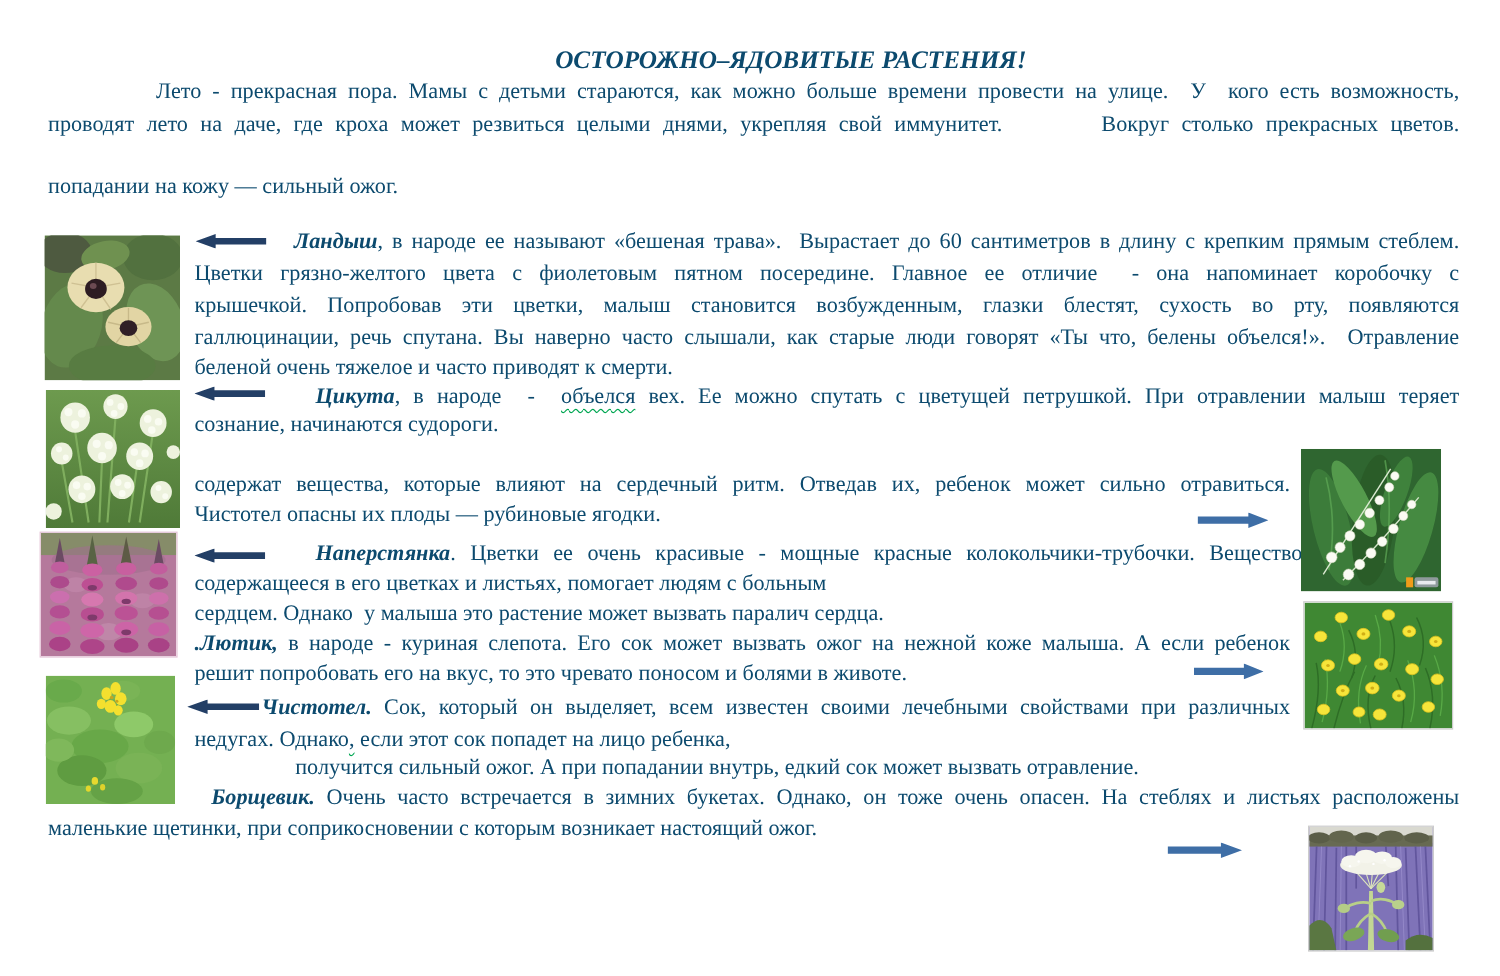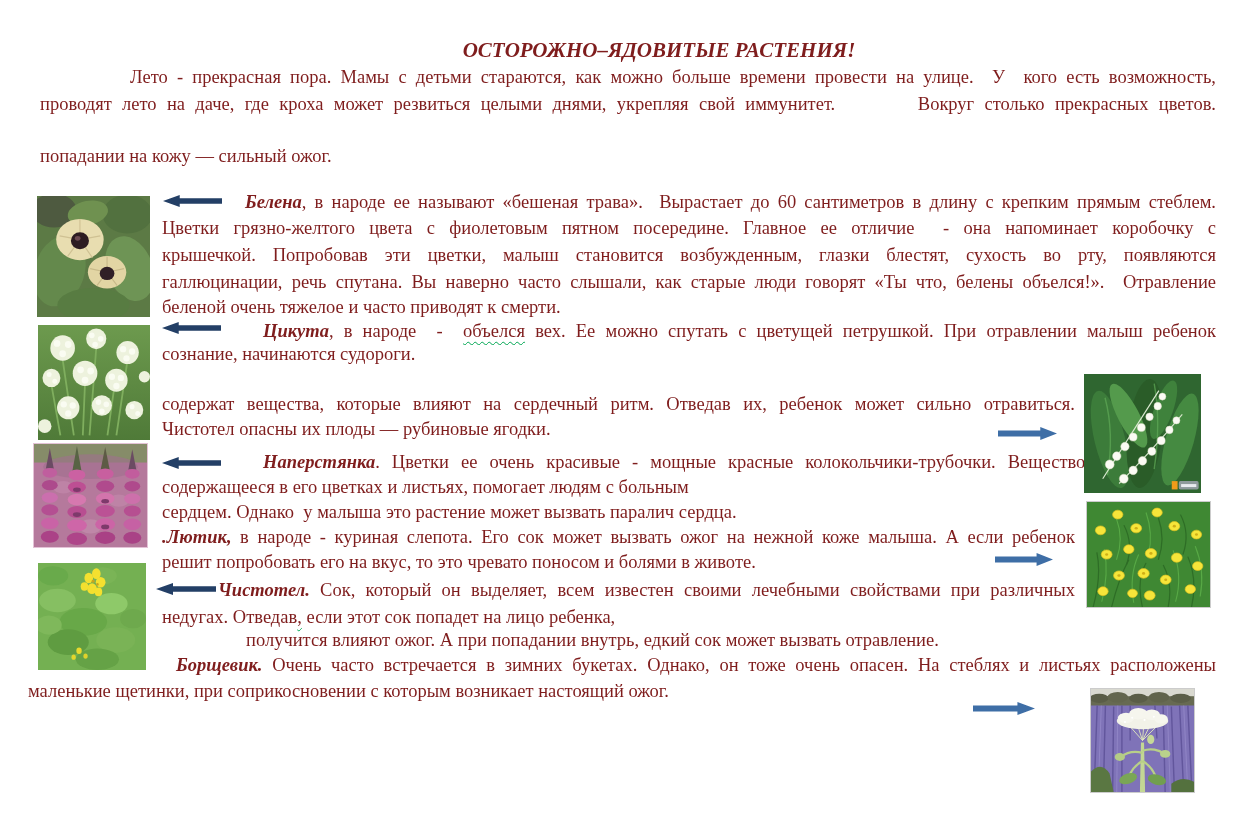--- a/index.html
+++ b/index.html
@@ -1,17 +1,17 @@
 <!DOCTYPE html>
 <html style="--arrow-left: #233f66; --arrow-right: #3e6ea6; --squiggle: #00a651;"><head>
 <meta charset="utf-8">
 <style>
   html,body { margin:0; padding:0; background:#fff; }
   #page { position:relative; width:1250px; height:813px; background:#fff;
-          font-family:"Liberation Serif", serif; color:#7f1d1d; overflow:hidden; }
+          font-family:"Liberation Serif", serif; color:#0c4a6e; overflow:hidden; }
   .ln { position:absolute; font-size:18.5px; line-height:27px; height:27px; }
   .j  { text-align:justify; overflow:hidden; }
   .j::after { content:""; display:inline-block; width:100%; height:0; }
   .lead { font-weight:bold; font-style:italic; }
   .wavy { text-decoration-line:underline; text-decoration-style:wavy;
           text-decoration-color:var(--squiggle,#00a651);
           text-decoration-thickness:1px; text-underline-offset:4px; }
   .title { position:absolute; font-size:21px; font-weight:bold; font-style:italic;
            text-align:center; height:28px; line-height:28px; }
   .photo { position:absolute; overflow:hidden; box-sizing:border-box; }
@@ -27,45 +27,45 @@
 <body>
 
 <div id="page">
 
   <div class="title" style="left:59px;top:36px;width:1200px">ОСТОРОЖНО–ЯДОВИТЫЕ РАСТЕНИЯ!</div>
 
   <div class="ln j" style="left:40px;top:64px;width:1176px;text-indent:90px"><span>Лето - прекрасная пора. Мамы с детьми стараются, как можно больше времени провести на улице.&nbsp; У&nbsp; кого есть возможность,</span></div>
   <div class="ln j" style="left:40px;top:91px;width:1176px"><span>проводят лето на даче, где кроха может резвиться целыми днями, укрепляя свой иммунитет.&nbsp;&nbsp;&nbsp;&nbsp;&nbsp;&nbsp;&nbsp; Вокруг столько прекрасных цветов.</span></div>
   <div class="ln" style="left:40px;top:143px;width:1176px"><span>попадании на кожу — сильный ожог.</span></div>
 
-  <div class="ln j" style="left:162px;top:189px;width:1054px;text-indent:83px"><span class="lead">Белена</span><span>, в народе ее называют «бешеная трава».&nbsp; Вырастает до 60 сантиметров в длину с крепким прямым стеблем.</span></div>
+  <div class="ln j" style="left:162px;top:189px;width:1054px;text-indent:83px"><span class="lead">Ландыш</span><span>, в народе ее называют «бешеная трава».&nbsp; Вырастает до 60 сантиметров в длину с крепким прямым стеблем.</span></div>
   <div class="ln j" style="left:162px;top:215px;width:1054px"><span>Цветки грязно-желтого цвета с фиолетовым пятном посередине. Главное ее отличие&nbsp; - она напоминает коробочку с</span></div>
   <div class="ln j" style="left:162px;top:242px;width:1054px"><span>крышечкой. Попробовав эти цветки, малыш становится возбужденным, глазки блестят, сухость во рту, появляются</span></div>
   <div class="ln j" style="left:162px;top:269px;width:1054px"><span>галлюцинации, речь спутана. Вы наверно часто слышали, как старые люди говорят «Ты что, белены объелся!».&nbsp; Отравление</span></div>
   <div class="ln" style="left:162px;top:294px;width:1054px"><span>беленой очень тяжелое и часто приводят к смерти.</span></div>
 
-  <div class="ln j" style="left:162px;top:318px;width:1054px;text-indent:101px"><span class="lead">Цикута</span><span>, в народе&nbsp; -&nbsp;&nbsp;</span><span class="wavy">объелся</span><span> вех. Ее можно спутать с цветущей петрушкой. При отравлении малыш ребенок</span></div>
+  <div class="ln j" style="left:162px;top:318px;width:1054px;text-indent:101px"><span class="lead">Цикута</span><span>, в народе&nbsp; -&nbsp;&nbsp;</span><span class="wavy">объелся</span><span> вех. Ее можно спутать с цветущей петрушкой. При отравлении малыш теряет</span></div>
   <div class="ln" style="left:162px;top:341px;width:1054px"><span>сознание, начинаются судороги.</span></div>
 
   <div class="ln j" style="left:162px;top:391px;width:913px"><span>содержат вещества, которые влияют на сердечный ритм. Отведав их, ребенок может сильно отравиться.</span></div>
   <div class="ln" style="left:162px;top:416px;width:913px"><span>Чистотел опасны их плоды — рубиновые ягодки.</span></div>
 
   <div class="ln j" style="left:177px;top:449px;width:913px;text-indent:86px"><span class="lead">Наперстянка</span><span>. Цветки ее очень красивые - мощные красные колокольчики-трубочки. Вещество,</span></div>
   <div class="ln" style="left:162px;top:474px;width:913px"><span>содержащееся в его цветках и листьях, помогает людям с больным</span></div>
   <div class="ln" style="left:162px;top:499px;width:913px"><span>сердцем. Однако&nbsp; у малыша это растение может вызвать паралич сердца.</span></div>
 
   <div class="ln j" style="left:162px;top:524px;width:913px"><span class="lead">.Лютик,</span><span> в народе - куриная слепота. Его сок может вызвать ожог на нежной коже малыша. А если ребенок</span></div>
   <div class="ln" style="left:162px;top:549px;width:913px"><span>решит попробовать его на вкус, то это чревато поносом и болями в животе.</span></div>
 
   <div class="ln j" style="left:162px;top:577px;width:913px;text-indent:56px"><span class="lead">Чистотел.</span><span> Сок, который он выделяет, всем известен своими лечебными свойствами при различных</span></div>
-  <div class="ln" style="left:162px;top:604px;width:913px"><span>недугах. Отведав</span><span class="wavy">,</span><span> если этот сок попадет на лицо ребенка,</span></div>
-  <div class="ln" style="left:162px;top:627px;width:913px;text-indent:84px"><span>получится влияют ожог. А при попадании внутрь, едкий сок может вызвать отравление.</span></div>
+  <div class="ln" style="left:162px;top:604px;width:913px"><span>недугах. Однако</span><span class="wavy">,</span><span> если этот сок попадет на лицо ребенка,</span></div>
+  <div class="ln" style="left:162px;top:627px;width:913px;text-indent:84px"><span>получится сильный ожог. А при попадании внутрь, едкий сок может вызвать отравление.</span></div>
 
   <div class="ln j" style="left:40px;top:652px;width:1176px;text-indent:136px"><span class="lead">Борщевик.</span><span> Очень часто встречается в зимних букетах. Однако, он тоже очень опасен. На стеблях и листьях расположены</span></div>
-  <div class="ln" style="left:28px;top:678px;width:1176px"><span>маленькие щетинки, при соприкосновении с которым возникает настоящий ожог.</span></div>
+  <div class="ln" style="left:40px;top:678px;width:1176px"><span>маленькие щетинки, при соприкосновении с которым возникает настоящий ожог.</span></div>
 
   <div class="photo" style="left:37px;top:196px;width:113px;height:121px">
     <svg viewBox="0 0 100 100" preserveAspectRatio="none">
       <rect width="100" height="100" fill="#5c7a45"></rect>
       <ellipse cx="15" cy="12" rx="20" ry="14" fill="#4e5a40"></ellipse>
       <ellipse cx="80" cy="15" rx="22" ry="16" fill="#52713f"></ellipse>
       <ellipse cx="20" cy="62" rx="22" ry="30" fill="#64894c" transform="rotate(20 20 62)"></ellipse>
       <ellipse cx="82" cy="60" rx="20" ry="28" fill="#6e9455" transform="rotate(-25 82 60)"></ellipse>
       <ellipse cx="50" cy="90" rx="32" ry="14" fill="#587c42"></ellipse>
       <ellipse cx="45" cy="14" rx="18" ry="10" fill="#6f9150" transform="rotate(-10 45 14)"></ellipse>

